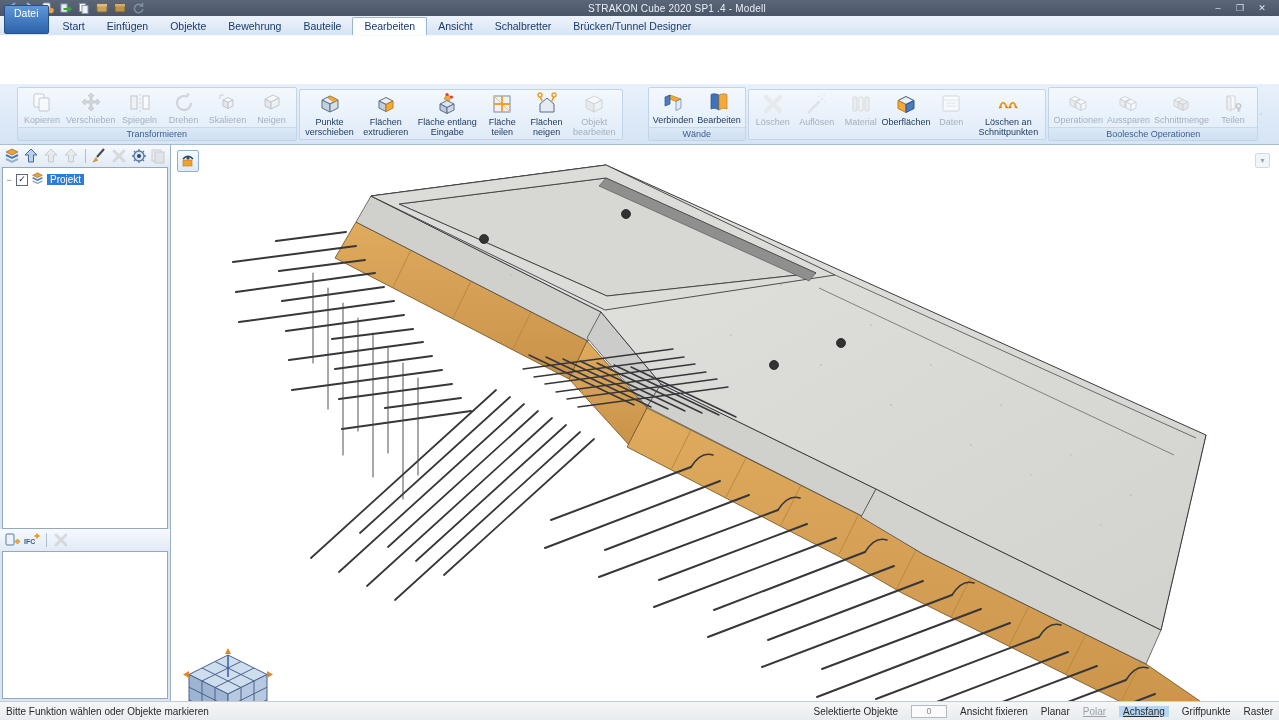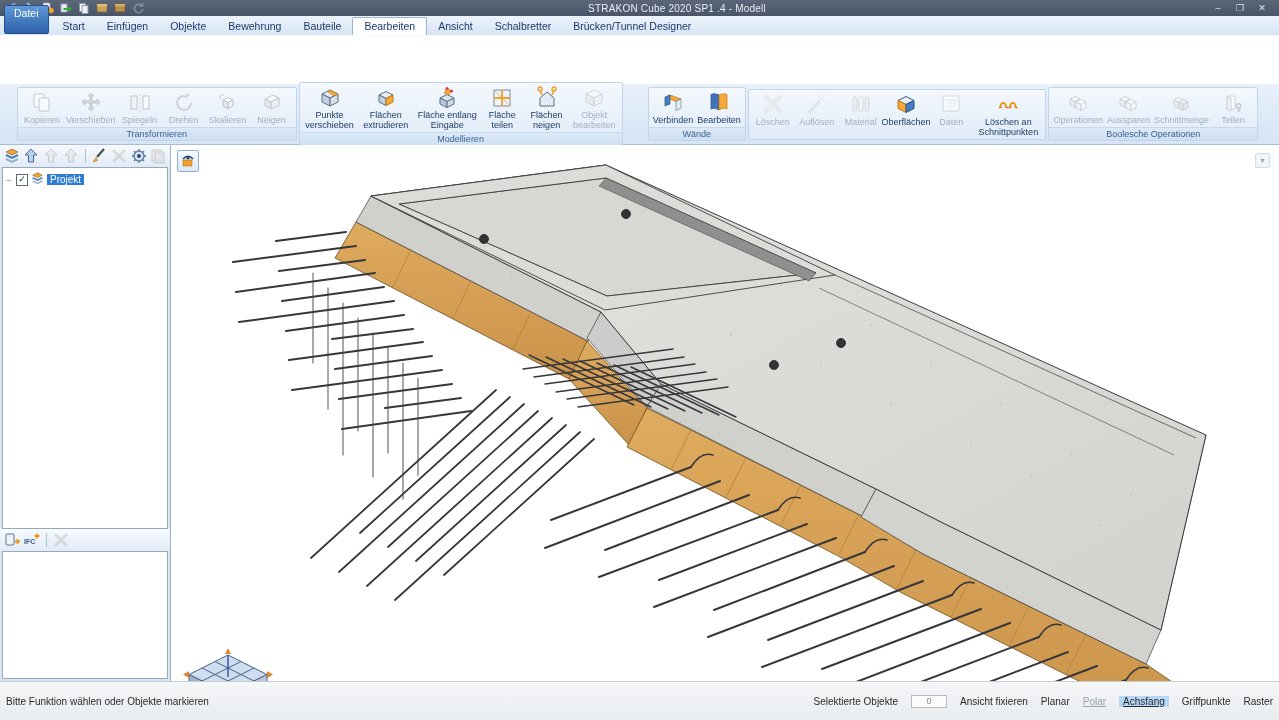--- a/index.html
+++ b/index.html
@@ -46,21 +46,21 @@
   .nodelabel{background:#2f7cd4;color:#fff;padding:0 3px;font-size:10px;}
   
   .viewport{flex:1;position:relative;background:#fff;overflow:hidden;}
   .vbtn{position:absolute;left:6px;top:5px;width:20px;height:20px;border:1px solid #8fb0d4;border-radius:2px;
         background:linear-gradient(#f5fafe,#dceaf7);display:flex;align-items:center;justify-content:center;}
   .vcorner{position:absolute;right:9px;top:8px;width:13px;height:13px;border:1px solid #d4dae2;border-radius:2px;
         background:#f2f5f8;color:#9aa4b0;font-size:8px;display:flex;align-items:center;justify-content:center;}
   .navcube{position:absolute;left:10px;top:502px;}
   
   .statusbar{height:14px;background:linear-gradient(#f4f6f8,#e9ecef);border-top:1px solid #c6ccd2;display:flex;align-items:center;
-        font-size:10px;color:#2a2a2a;padding:12px 6px;justify-content:space-between;flex:none;}
+        font-size:10px;color:#2a2a2a;padding:2px 6px;justify-content:space-between;flex:none;}
   .stright{display:flex;align-items:center;gap:13px;}
   .sttoggle{white-space:nowrap;}
   .sttoggle.active{background:#b5d7f5;padding:0 4px;text-decoration:underline;}
   .sttoggle.disabled{color:#9aa2ac;text-decoration:underline;}
   .stinput{width:34px;height:11px;border:1px solid #b4bac0;background:#fbfbfb;color:#8a8a8a;font-size:9px;text-align:center;
         font-family:"Liberation Sans",sans-serif;padding:0;}
   .stlabel{white-space:nowrap;}
 </style>
 </head>
 <body>
@@ -263,21 +263,20 @@
             <span class="ricon">
               <svg width="24" height="24" viewBox="0 0 24 24">
                 <path d="M4 8 12 4l8 4-8 4z" fill="#e2e6ea" stroke="#9aa2ac"></path>
                 <path d="M4 8l8 4v8l-8-4z" fill="#c6ccd4" stroke="#9aa2ac"></path>
                 <path d="M20 8l-8 4v8l8-4z" fill="#d4dae2" stroke="#9aa2ac"></path>
               </svg>
             </span>
             <span class="rlabel">Objekt bearbeiten</span>
           </div>
         </div>
-        <div class="rglabel">Modellieren</div>
       </div>
       <div class="rgroup gap">
         <div class="rbtns">
           <div class="rbtn">
             <span class="ricon">
               <svg width="24" height="24" viewBox="0 0 24 24">
                 <path d="M9 4l11 4-5 2.5L6 7z" fill="#f5a93a" stroke="#c07c10" stroke-width=".7"></path>
                 <path d="M4 15V6l5-2v9z" fill="#4a7cc0" stroke="#2a5088" stroke-width=".7"></path>
                 <path d="M15 10.5 20 8v9l-5 2.5z" fill="#e2ebf5" stroke="#5a6e86" stroke-width=".6"></path>
               </svg>

